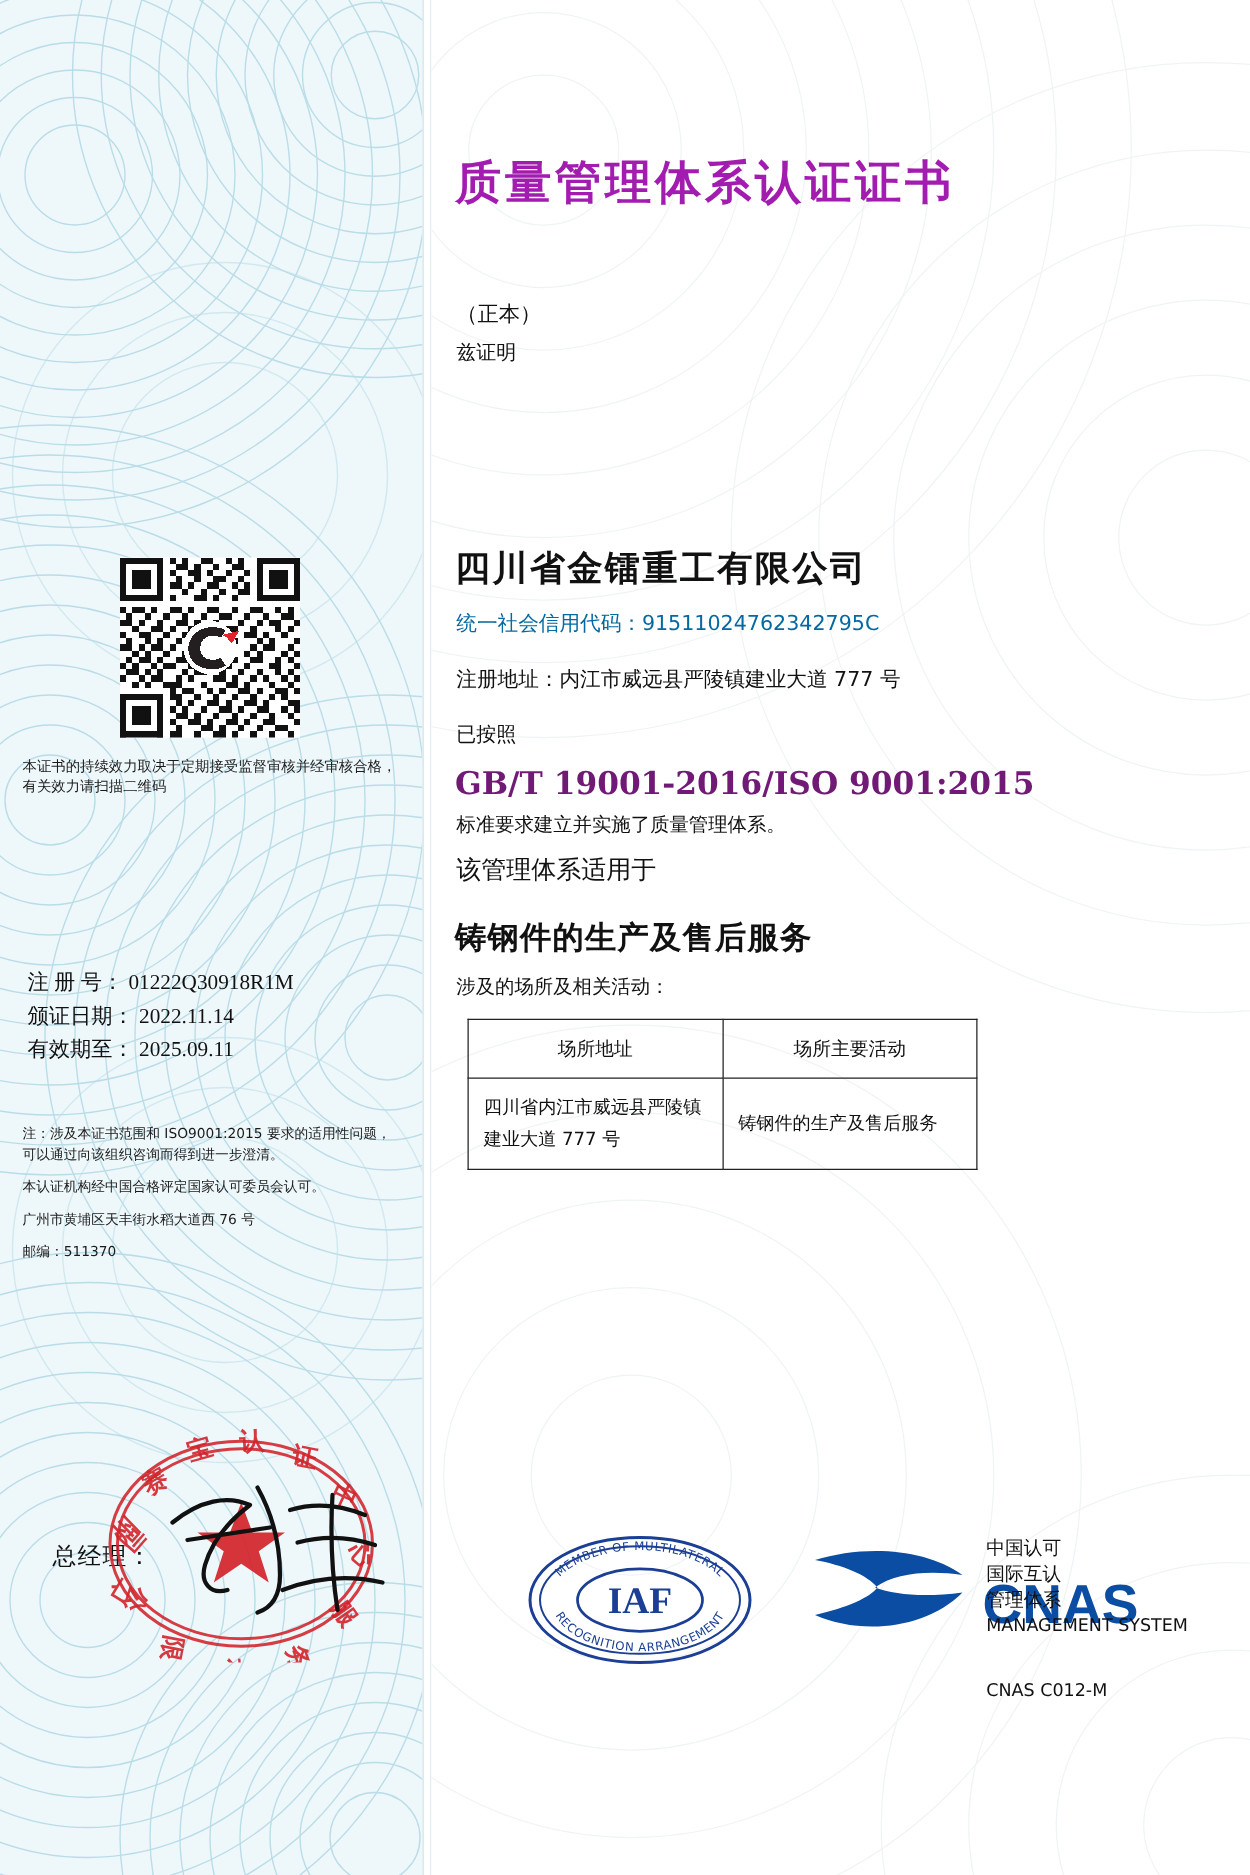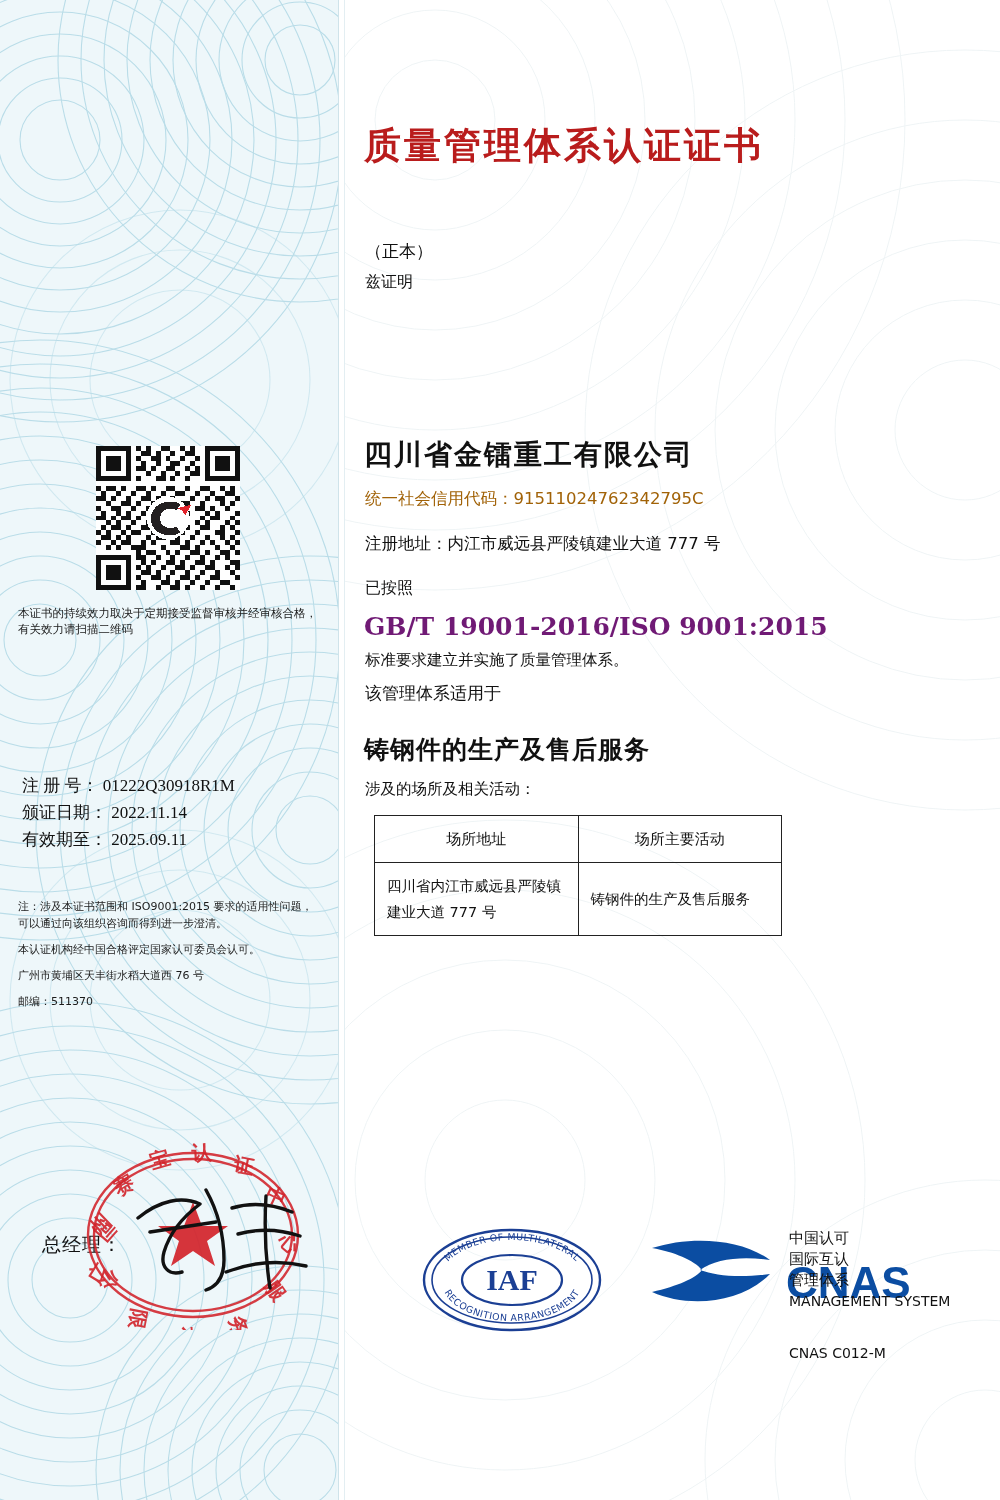--- a/index.html
+++ b/index.html
@@ -145,21 +145,21 @@
     left: 364px; top: 0;
     width: 620px; height: 1500px;
   }
   .cert-title {
     position: absolute;
     left: 0; top: 121px;
     font-family: "DejaVu Serif", "Liberation Serif", serif;
     font-weight: bold;
     font-size: 37px;
     letter-spacing: 3px;
-    color: #b91c1c;
+    color: #a21caf;
     white-space: nowrap;
   }
   .copy-type {
     position: absolute;
     left: 1px; top: 240px;
     font-family: "DejaVu Sans", sans-serif;
     font-size: 17px;
     color: #111;
   }
   .hereby {
@@ -177,21 +177,21 @@
     font-size: 28px;
     letter-spacing: 2px;
     color: #111;
     white-space: nowrap;
   }
   .credit-code {
     position: absolute;
     left: 1px; top: 488px;
     font-family: "DejaVu Sans", sans-serif;
     font-size: 16.5px;
-    color: #a16207;
+    color: #0369a1;
     white-space: nowrap;
   }
   .reg-address {
     position: absolute;
     left: 1px; top: 533px;
     font-family: "DejaVu Sans", sans-serif;
     font-size: 16.5px;
     color: #111;
     white-space: nowrap;
   }
@@ -215,21 +215,21 @@
     position: absolute;
     left: 1px; top: 650px;
     font-family: "DejaVu Sans", sans-serif;
     font-size: 15.5px;
     color: #111;
   }
   .applies {
     position: absolute;
     left: 1px; top: 682px;
     font-family: Liberation Serif, serif;
-    font-size: 17px;
+    font-size: 20px;
     color: #111;
   }
   .scope {
     position: absolute;
     left: 0; top: 733px;
     font-family: "DejaVu Serif", "Liberation Serif", serif;
     font-weight: bold;
     font-size: 25px;
     letter-spacing: 1px;
     color: #111;

